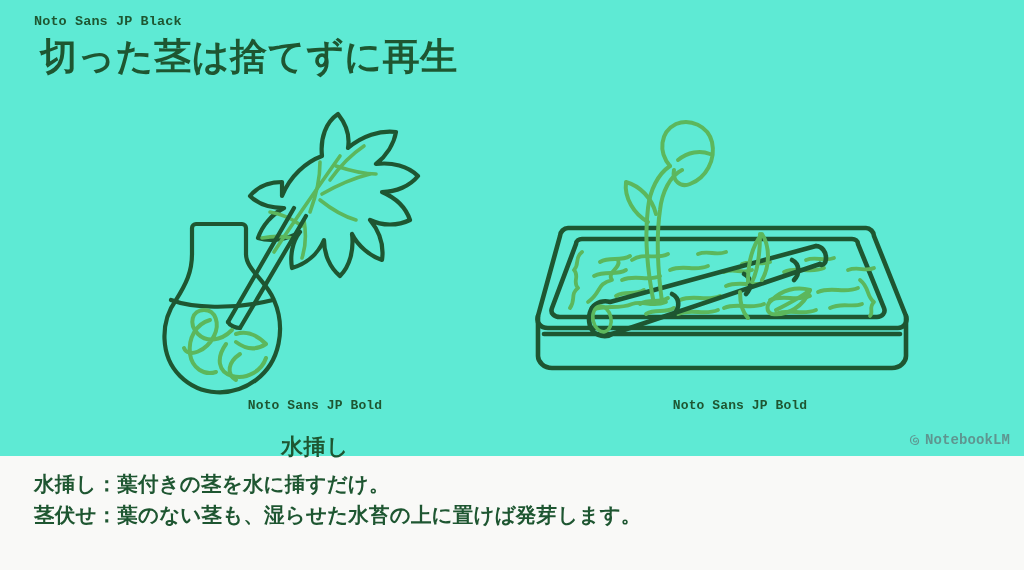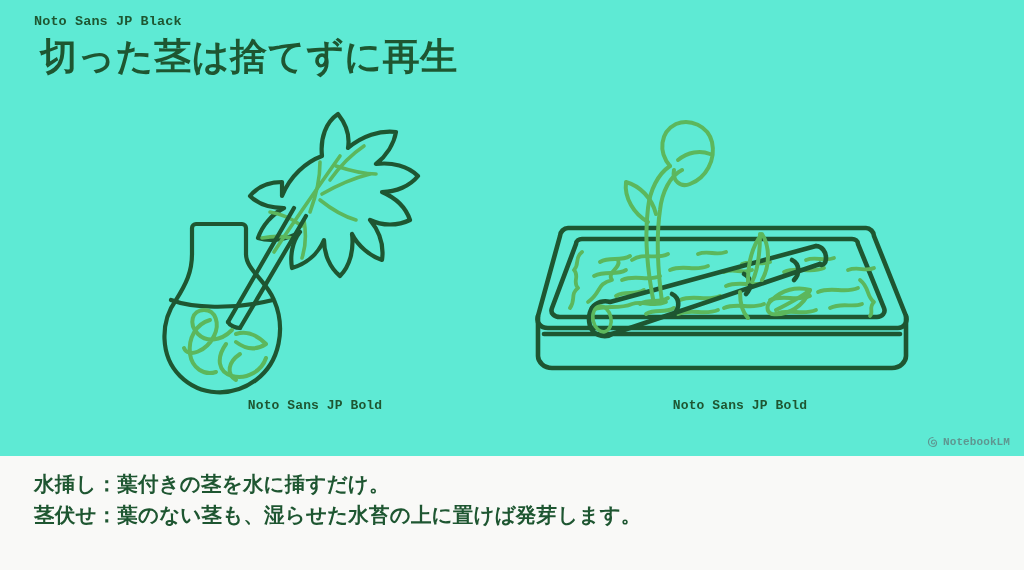--- a/index.html
+++ b/index.html
@@ -112,21 +112,21 @@
   .watermark {
     position: absolute;
     right: 14px;
     bottom: 8px;
     display: flex;
     align-items: center;
     gap: 4px;
     opacity: .62;
   }
   .watermark .wm-label {
-    font-size: 11px;
+    font-size: 14px;
     font-weight: bold;
     color: #5f6368;
     letter-spacing: .1px;
   }
   .watermark svg { display: block; }
 </style>
 </head>
 <body>
 
 <div class="slide">
@@ -308,20 +308,21 @@
             <path d="M246 206 C 258 200, 270 194, 280 186"></path>
             <path d="M210 188 C 210 198, 212 208, 218 214"></path>
           </g>
         </g>
       </svg>
     </div>
   </div>
 
   <div class="caption left">
     <div class="font-label">Noto Sans JP Bold</div>
+    <div class="caption-title">水挿し</div>
   </div>
 
   <div class="caption right">
     <div class="font-label">Noto Sans JP Bold</div>
   </div>
 
   <div class="bodytext">
     <p>水挿し：葉付きの茎を水に挿すだけ。</p>
     <p>茎伏せ：葉のない茎も、湿らせた水苔の上に置けば発芽します。</p>
   </div>

